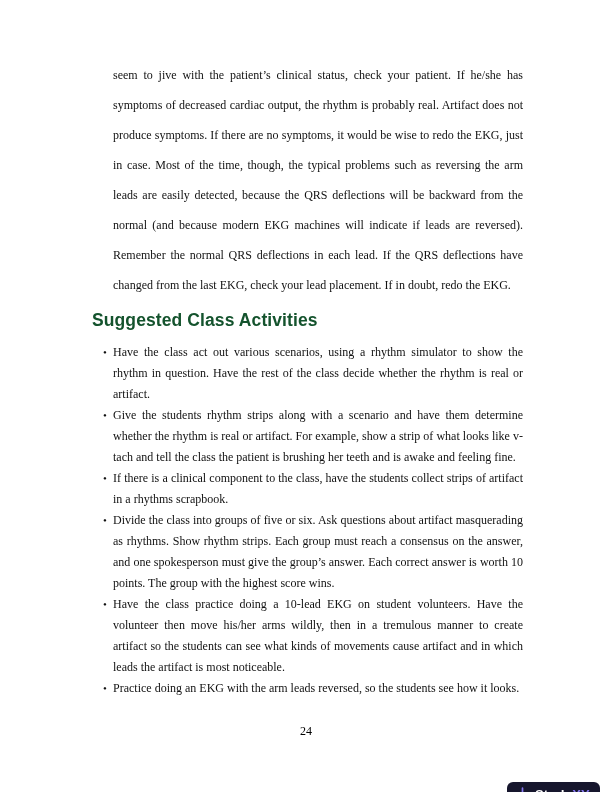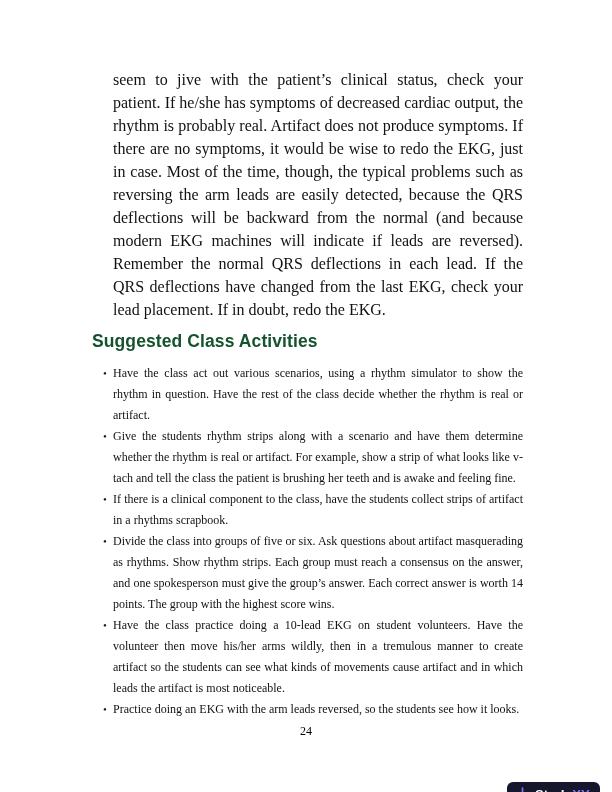--- a/index.html
+++ b/index.html
@@ -16,24 +16,24 @@
     font-family: "Liberation Serif", "DejaVu Serif", serif;
     color: #111111;
   }
   .content {
     position: absolute;
     left: 92px;
     top: 60px;
     width: 431px;
   }
   .body-text {
-    margin: 8px 0 0 21px;
+    margin: 0 0 0 21px;
     width: 410px;
-    font-size: 16px;
-    line-height: 23px;
+    font-size: 12px;
+    line-height: 30px;
     text-align: justify;
     box-sizing: border-box;
   }
   .section-heading {
     margin: 9px 0 0 0;
     font-family: Liberation Sans, sans-serif;
     font-weight: bold;
     font-size: 17.5px;
     line-height: 22px;
     color: #14532d;
@@ -106,21 +106,21 @@
 <div class="page">
   <div class="content">
     <p class="body-text">seem to jive with the patient’s clinical status, check your patient. If he/she has symptoms of decreased cardiac output, the rhythm is probably real. Artifact does not produce symptoms. If there are no symptoms, it would be wise to redo the EKG, just in case. Most of the time, though, the typical problems such as reversing the arm leads are easily detected, because the QRS deflections will be backward from the normal (and because modern EKG machines will indicate if leads are reversed). Remember the normal QRS deflections in each lead. If the QRS deflections have changed from the last EKG, check your lead placement. If in doubt, redo the EKG.</p>
 
     <h1 class="section-heading">Suggested Class Activities</h1>
 
     <ul class="bullet-list">
       <li>Have the class act out various scenarios, using a rhythm simulator to show the rhythm in question. Have the rest of the class decide whether the rhythm is real or artifact.</li>
       <li>Give the students rhythm strips along with a scenario and have them determine whether the rhythm is real or artifact. For example, show a strip of what looks like v-tach and tell the class the patient is brushing her teeth and is awake and feeling fine.</li>
       <li>If there is a clinical component to the class, have the students collect strips of artifact in a rhythms scrapbook.</li>
-      <li>Divide the class into groups of five or six. Ask questions about artifact masquerading as rhythms. Show rhythm strips. Each group must reach a consensus on the answer, and one spokesperson must give the group’s answer. Each correct answer is worth 14 points. The group with the highest score wins.</li>
+      <li>Divide the class into groups of five or six. Ask questions about artifact masquerading as rhythms. Show rhythm strips. Each group must reach a consensus on the answer, and one spokesperson must give the group’s answer. Each correct answer is worth 10 points. The group with the highest score wins.</li>
       <li>Have the class practice doing a 10-lead EKG on student volunteers. Have the volunteer then move his/her arms wildly, then in a tremulous manner to create artifact so the students can see what kinds of movements cause artifact and in which leads the artifact is most noticeable.</li>
       <li>Practice doing an EKG with the arm leads reversed, so the students see how it looks.</li>
     </ul>
   </div>
 
   <div class="footer-pagenum">24</div>
 
   <div class="logo-badge">
     <span class="logo-plus">
       <svg width="15" height="15" viewBox="0 0 15 15" aria-hidden="true">

